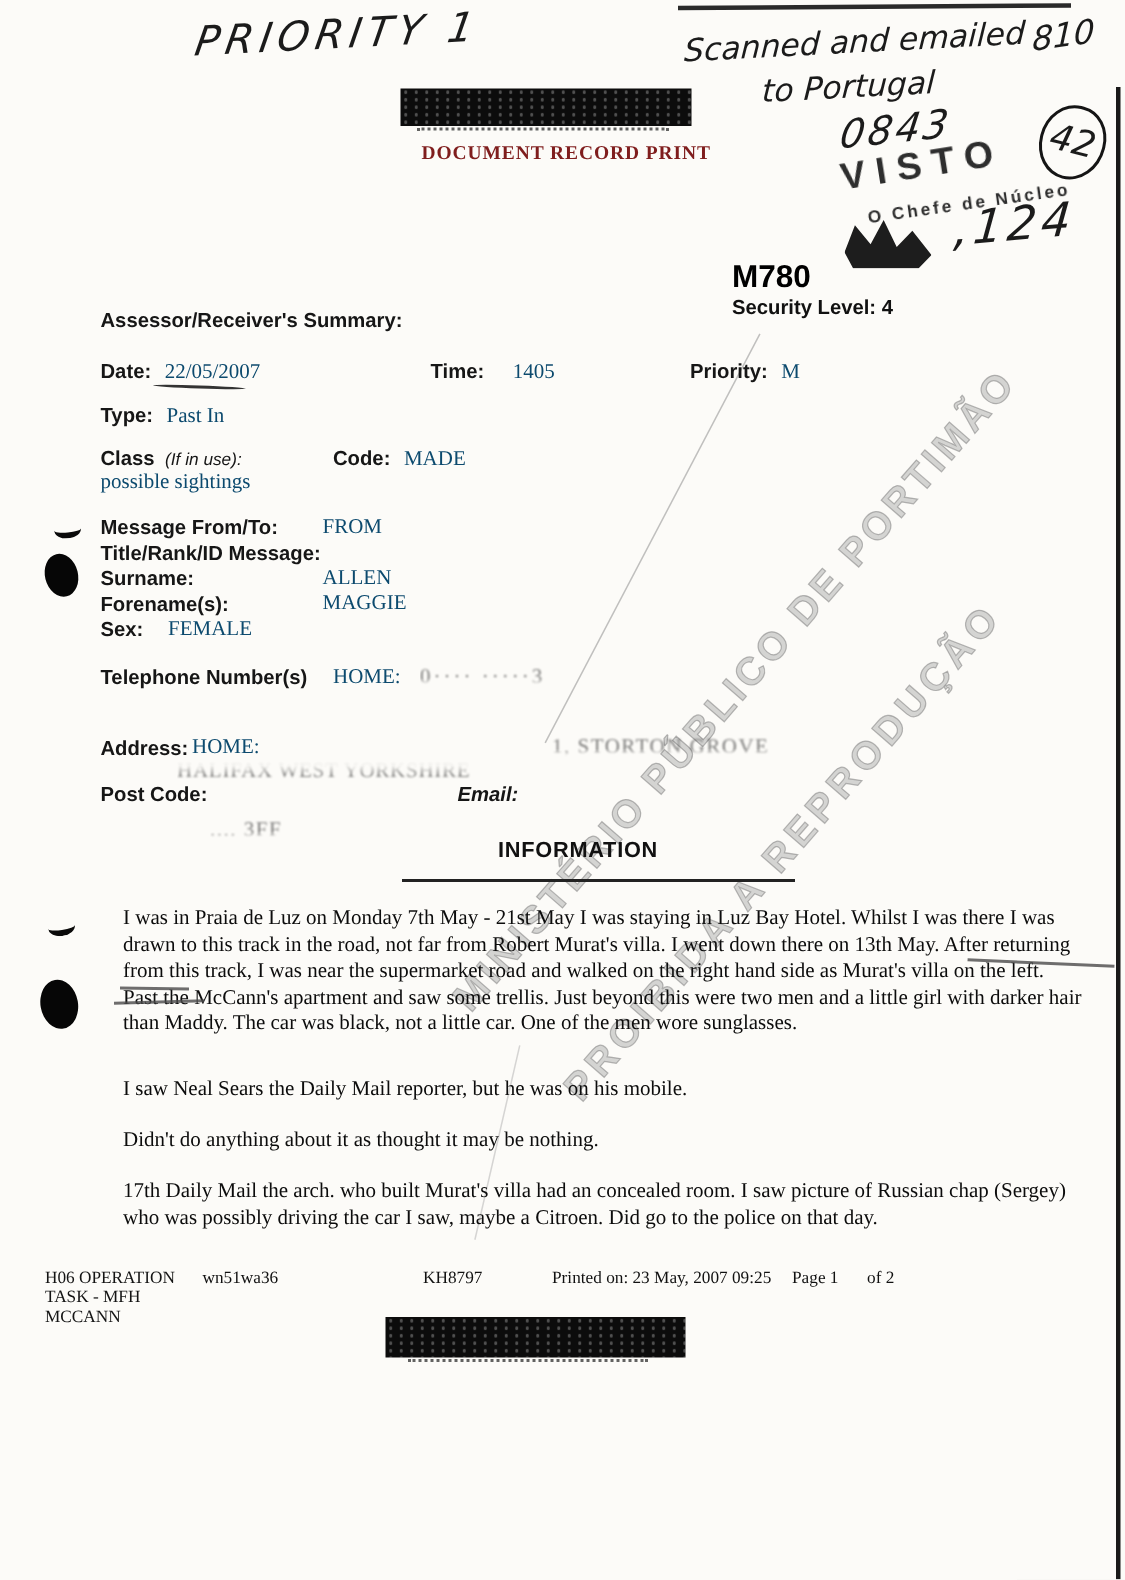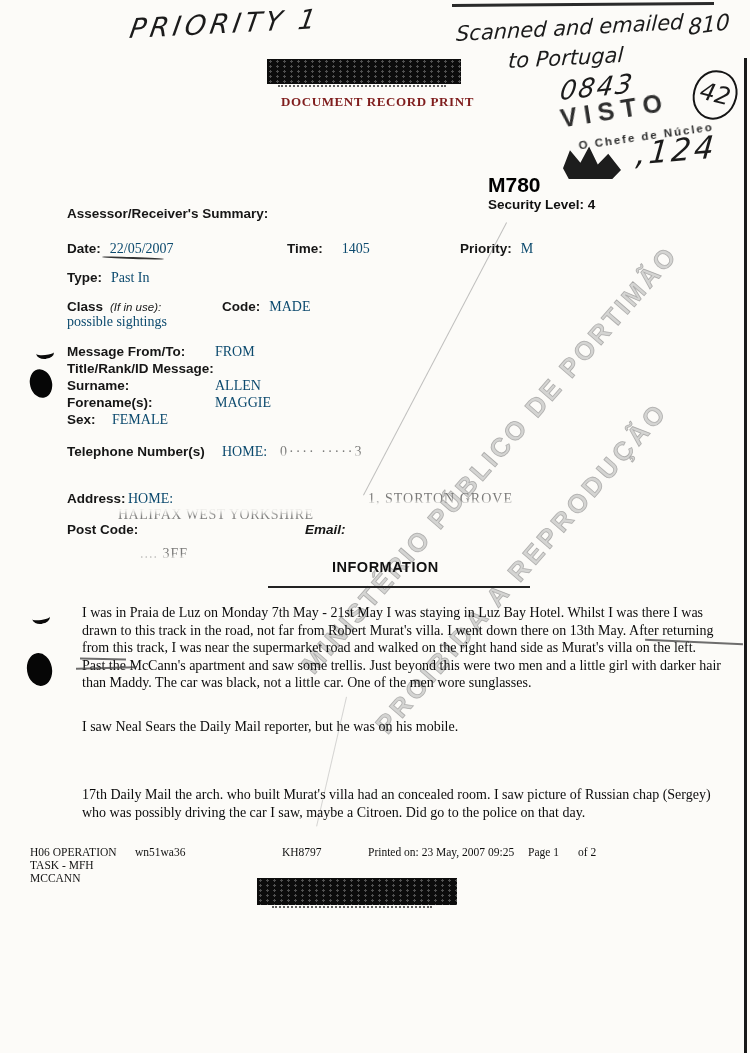--- a/index.html
+++ b/index.html
@@ -129,20 +129,21 @@
   <div class="abs lbl" style="left:305px;top:522px;font-style:italic;">Email:</div>
 
   <div class="abs sans" style="left:332px;top:559px;font-size:14.5px;font-weight:bold;letter-spacing:.5px;">INFORMATION</div>
   <div class="abs" style="left:268px;top:586px;width:262px;height:2px;background:#222;"></div>
 
   <div class="dash" style="left:32px;top:612px;transform:rotate(-8deg);"></div>
   <div class="dot" style="left:27px;top:653px;width:25px;height:33px;transform:rotate(-10deg);"></div>
 
   <div class="para" style="top:604px;">I was in Praia de Luz on Monday 7th May - 21st May  I was staying in Luz Bay Hotel.  Whilst I was there I was drawn to this track in the road, not far from Robert Murat's villa.  I went down there on 13th May.  After returning from this track, I was near the supermarket road and walked on the right hand side as Murat's villa on the left. Past the McCann's apartment and saw some trellis.  Just beyond this were two men and a little girl with darker hair than Maddy. The car was black, not a little car.  One of the men wore sunglasses.</div>
   <div class="para" style="top:718px;">I saw Neal Sears the Daily Mail reporter, but he was on his mobile.</div>
+  <div class="para" style="top:752px;">Didn't do anything about it as thought it may be nothing.</div>
   <div class="para" style="top:786px;">17th Daily Mail the arch. who built Murat's villa had an concealed room.  I saw picture of Russian chap (Sergey) who was possibly driving the car I saw, maybe a Citroen.  Did go to the police on that day.</div>
 
   <div class="pline" style="left:645px;top:641px;width:98px;transform:rotate(2.5deg);"></div>
   <div class="pline" style="left:80px;top:658px;width:46px;transform:rotate(1deg);"></div>
   <div class="pline" style="left:76px;top:667px;width:60px;transform:rotate(-1.5deg);"></div>
 
   <div class="abs serif" style="left:30px;top:846px;font-size:11.5px;line-height:13px;color:#141414;">
     <div>H06  OPERATION</div>
     <div>TASK - MFH</div>
     <div>MCCANN</div>

